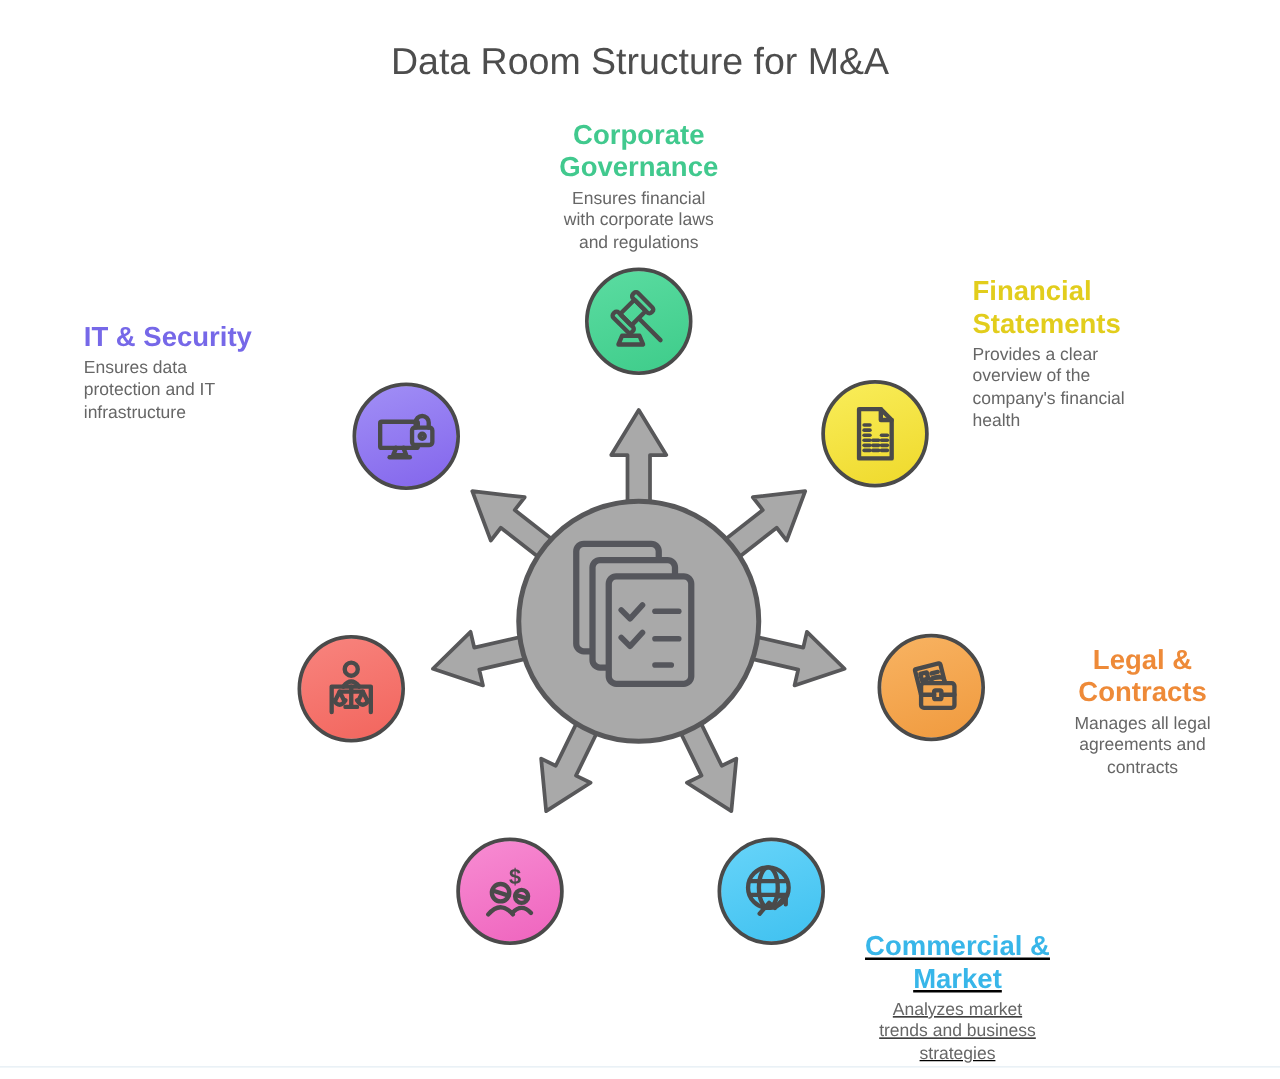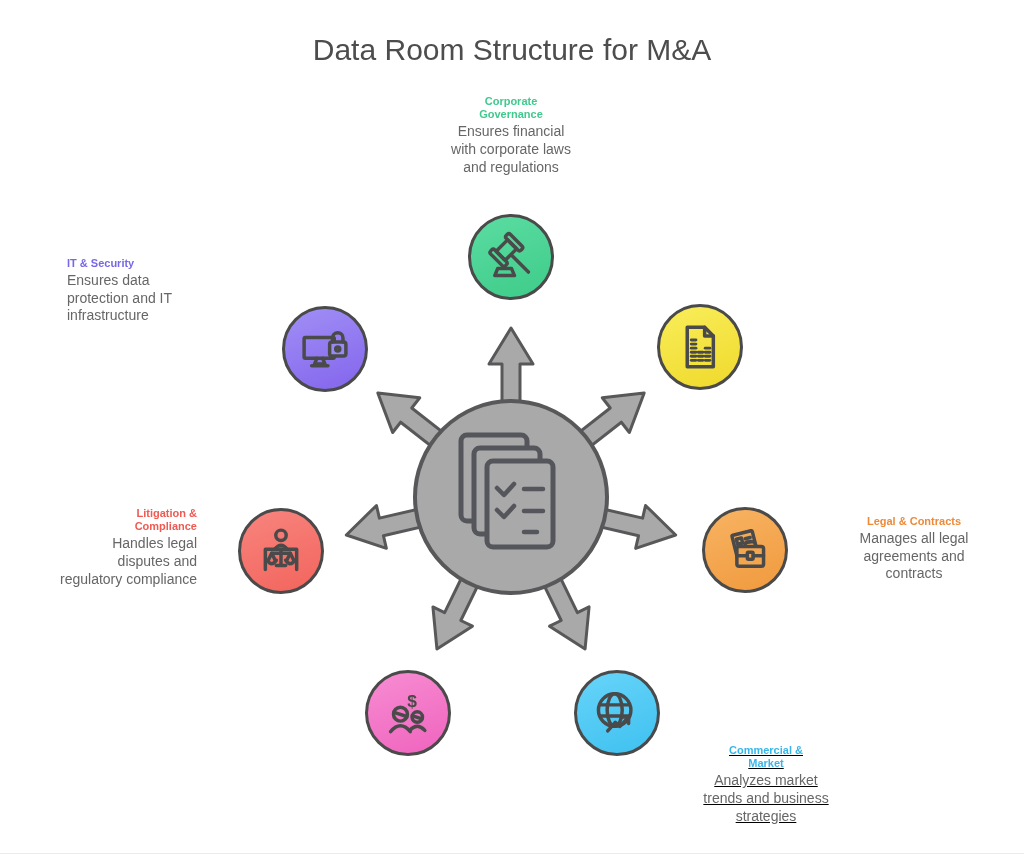--- a/index.html
+++ b/index.html
@@ -22,21 +22,21 @@
   .node-circle svg{width:58px;height:58px;}
   .c-corporate {left:468px;top:214px;background:linear-gradient(160deg,#5bdca1,#3ecc8a);}
   .c-financial {left:657px;top:304px;background:linear-gradient(160deg,#f9ed5a,#efd92b);}
   .c-legal     {left:702px;top:507px;background:linear-gradient(160deg,#f8b362,#f09a3e);}
   .c-commercial{left:574px;top:670px;background:linear-gradient(160deg,#67d4f9,#3fc1f0);}
   .c-hr        {left:365px;top:670px;background:linear-gradient(160deg,#f78cd2,#ef64be);}
   .c-litigation{left:238px;top:508px;background:linear-gradient(160deg,#f8847e,#f2655d);}
   .c-it        {left:282px;top:306px;background:linear-gradient(160deg,#a18ff6,#8365ec);}
   
   .node-text{position:absolute;z-index:2;}
-  .node-title{font-size:11px;font-weight:bold;line-height:1.2;white-space:pre-line;margin-bottom:2px;}
+  .node-title{font-size:22px;font-weight:bold;line-height:1.2;white-space:pre-line;margin-bottom:2px;}
   .node-desc{font-size:14px;color:#666;line-height:1.26;white-space:pre-line;}
   .t-corporate {left:411px;top:95px;width:200px;text-align:center;}
   .t-financial {left:778px;top:220px;width:160px;text-align:left;}
   .t-legal     {left:829px;top:515px;width:170px;text-align:center;}
   .t-commercial{left:681px;top:744px;width:170px;text-align:center;text-decoration:underline;}
   .t-hr        {right:679px;top:746px;width:190px;text-align:right;}
   .t-litigation{right:827px;top:507px;width:195px;text-align:right;}
   .t-it        {right:777px;top:257px;width:180px;text-align:left;}
   .t-corporate .node-title{color:#41c98e;}
   .t-financial .node-title{color:#e2cd1c;}
@@ -133,20 +133,28 @@
         <line x1="47" y1="59" x2="55" y2="59"></line>
           <line x1="47" y1="66" x2="55" y2="66"></line>
         <line x1="47" y1="73" x2="55" y2="73"></line>
         <line x1="59" y1="52" x2="67" y2="52"></line>
           <line x1="59" y1="59" x2="67" y2="59"></line>
         <line x1="59" y1="66" x2="67" y2="66"></line>
           <line x1="59" y1="73" x2="67" y2="73"></line>
       </g>
     </svg>
   </div>
+  <div class="node-text t-financial">
+    <div class="node-title">Financial
+Statements</div>
+    <div class="node-desc">Provides a clear
+overview of the
+company's financial
+health</div>
+  </div>
 
   <div class="node-circle c-legal">
     <svg viewBox="0 0 100 100">
       <g class="ic">
         <g transform="rotate(-14 50 42)">
           <rect x="32" y="20" width="36" height="48" rx="2"></rect>
           <rect x="38" y="28" width="9" height="9"></rect>
           <line x1="53" y1="31" x2="62" y2="31"></line>
           <line x1="53" y1="38" x2="62" y2="38"></line>
         </g>
@@ -208,27 +216,20 @@
         <line x1="50" y1="47" x2="50" y2="73"></line>
         <line x1="42" y1="75" x2="58" y2="75"></line>
         <line x1="34" y1="54" x2="66" y2="54"></line>
         <path d="M28 66 L34 54 L40 66"></path>
         <path d="M26 66 Q34 78 42 66"></path>
         <path d="M60 66 L66 54 L72 66"></path>
         <path d="M58 66 Q66 78 74 66"></path>
       </g>
     </svg>
   </div>
-  <div class="node-text t-litigation">
-    <div class="node-title">Litigation &amp;
-Compliance</div>
-    <div class="node-desc">Handles legal
-disputes and
-regulatory compliance</div>
-  </div>
 
   <div class="node-circle c-it">
     <svg viewBox="0 0 100 100">
       <g class="ic">
         <rect x="14" y="30" width="52" height="36" rx="2"></rect>
         <path d="M36 66 L32 76 H50 L46 66"></path>
         <line x1="27" y1="79" x2="55" y2="79"></line>
         <rect x="58" y="38" width="28" height="24" rx="4" fill="#978af3"></rect>
         <path d="M63 38 V31 a9 9 0 0 1 18 0 V38"></path>
         <circle cx="72" cy="50" r="3.5"></circle>

